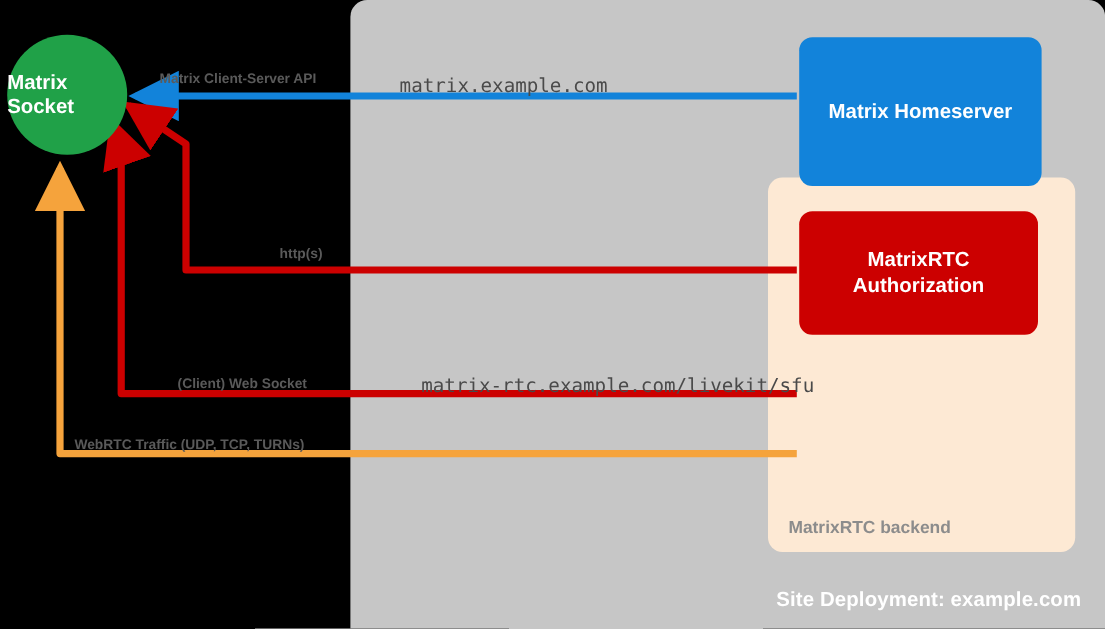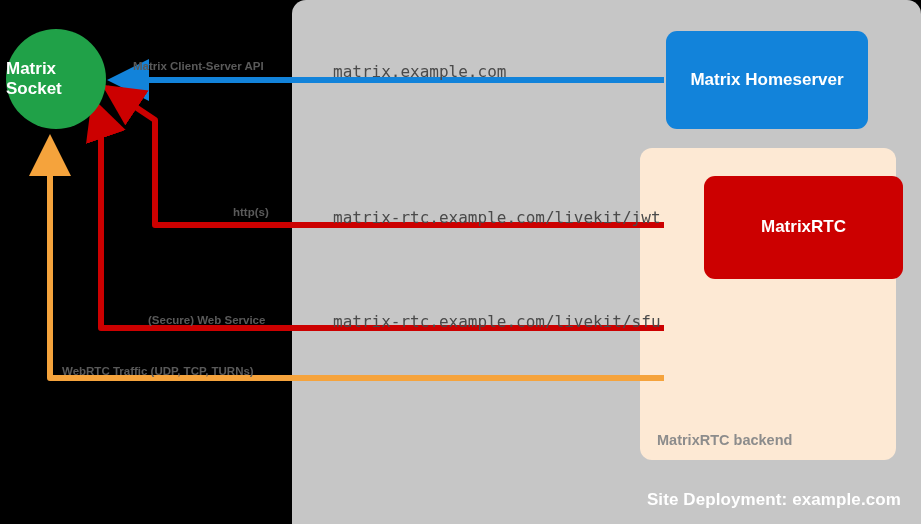--- a/index.html
+++ b/index.html
@@ -91,30 +91,29 @@
     display: flex;
     align-items: center;
     justify-content: center;
     color: #ffffff;
     font-weight: bold;
     text-align: center;
     line-height: 1.22;
   }
   .node-homeserver {
     left: 666px; top: 31px;
-    width: 202px; height: 98px;
+    width: 202px; height: 124px;
     background: #1283da;
     font-size: 17px;
   }
   .node-auth {
     left: 666px; top: 176px;
     width: 199px; height: 103px;
     background: #cc0000;
     font-size: 17px;
-    margin-left: 38px;
   }
   .node-sfu {
     left: 666px; top: 306px;
     width: 199px; height: 103px;
     background: #faa84b;
     font-size: 17px;
   }
 
   
   .edge-label {
@@ -174,37 +173,37 @@
 
     <path d="M 664 378 L 50 378 L 50 140" fill="none" stroke="#f5a33c" stroke-width="6" stroke-linejoin="round" marker-end="url(#arw-orange)"></path>
   </svg>
 
   <div class="edge-label" style="left:133px; top:60px;">Matrix Client-Server API</div>
 
   <div class="edge-label domain" style="left:333px; top:62px;">matrix.example.com</div>
 
   <div class="edge-label" style="left:233px; top:206px;">http(s)</div>
 
-  <div class="edge-label domain" style="left:333px; top:208px;">matrix-rtc.example.com/livekit/jwt</div>
-
-  <div class="edge-label" style="left:148px; top:314px;">(Secure) Web Service</div>
-
-  <div class="edge-label domain" style="left:333px; top:312px;text-align:center;">matrix-rtc.example.com/livekit/sfu</div>
+
+  <div class="edge-label" style="left:148px; top:314px;">(Client) Web Socket</div>
+
+  <div class="edge-label domain" style="left:351px; top:312px;text-align:center;">matrix-rtc.example.com/livekit/sfu</div>
 
   <div class="edge-label" style="left:62px; top:365px;">WebRTC Traffic (UDP, TCP, TURNs)</div>
 
   <div class="client-circle">
     <span>Matrix</span>
     <span>Socket</span>
   </div>
 
   <div class="node-box node-homeserver">
     <span>Matrix Homeserver</span>
   </div>
 
   <div class="node-box node-auth">
     <div>
       <div>MatrixRTC</div>
+      <div>Authorization</div>
     </div>
   </div>
 
 
 </div>
 
 </body></html>

